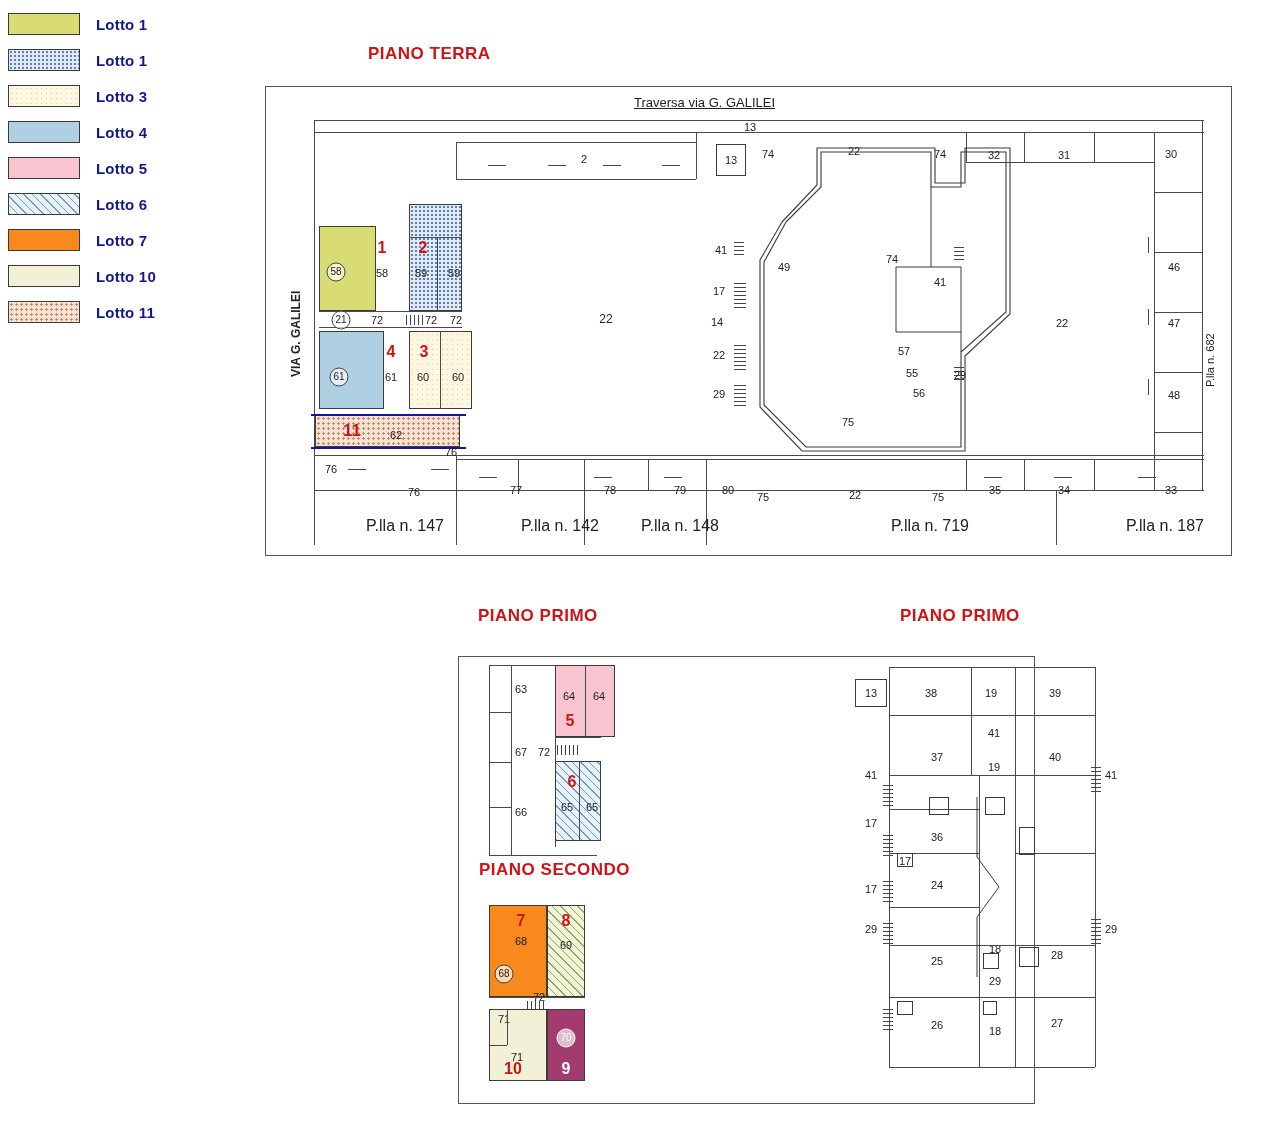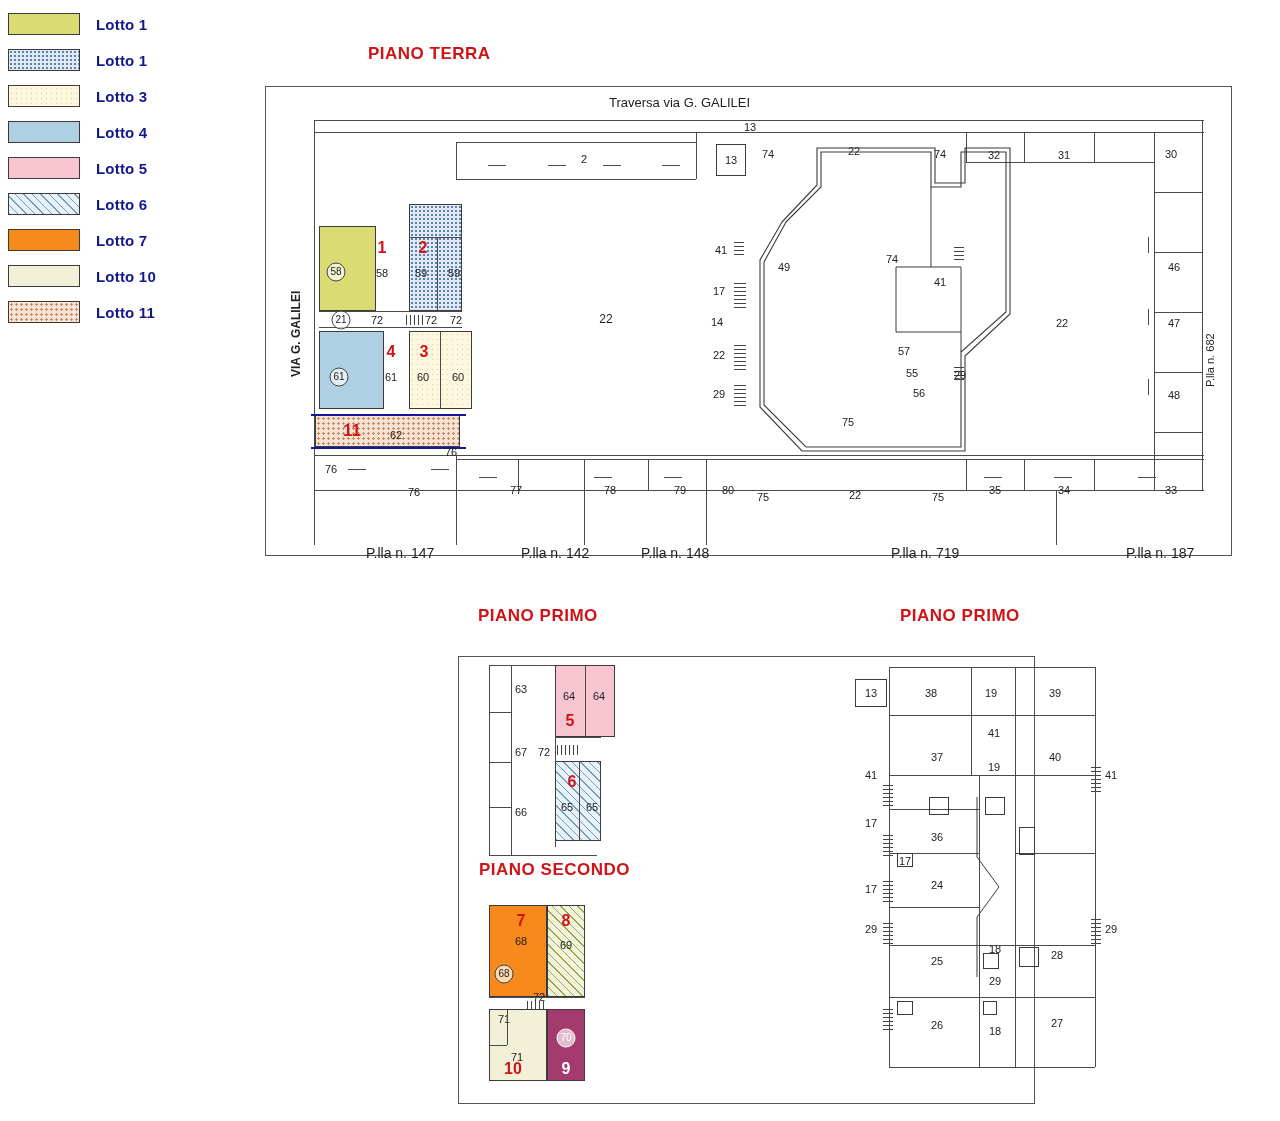--- a/index.html
+++ b/index.html
@@ -62,21 +62,21 @@
   }
   .lot{
     position:absolute;font-size:16px;font-weight:bold;color:#d01317;
     transform:translate(-50%,-50%);
   }
   .lot.big{font-size:17px;}
   .vlabel{
     position:absolute;font-size:12px;font-weight:bold;color:#222;
     transform-origin:0 0;white-space:nowrap;
   }
-  .plabel{position:absolute;font-size:14px;color:#222;white-space:nowrap;margin-top:28px;}
+  .plabel{position:absolute;font-size:16px;color:#222;white-space:nowrap;}
   .street{position:absolute;font-size:13px;color:#222;white-space:nowrap;}
 
   
   .shape{position:absolute;box-sizing:border-box;}
   .b{border:1px solid #3b3b3b;}
 
   .stair{
     position:absolute;
     background-image:repeating-linear-gradient(to right,#444 0 1px,transparent 1px 4px);
   }
@@ -124,21 +124,21 @@
   <div class="legend-row">
     <div class="swatch f11"></div>
     <div class="legend-label">Lotto 11</div>
   </div>
 </div>
 
 <div class="abs plan-title" style="left:368px;top:44px;">PIANO TERRA</div>
 
 <div class="abs frame" style="left:265px;top:86px;width:967px;height:470px;">
 
-  <div class="street" style="left:343px;top:8px;">Traversa via G.  GALILEI</div>
+  <div class="street" style="left:368px;top:8px;text-decoration:underline;">Traversa via G.  GALILEI</div>
   <div class="vlabel" style="left:23px;top:290px;transform:rotate(-90deg);">VIA  G.  GALILEI</div>
   <div class="vlabel" style="left:938px;top:300px;transform:rotate(-90deg);font-weight:normal;font-size:11px;">P.lla n. 682</div>
 
   <div class="ln lnh" style="left:48px;top:33px;width:890px;"></div>
   <div class="ln lnv" style="left:48px;top:33px;height:370px;"></div>
   <div class="ln lnv" style="left:936px;top:33px;height:370px;"></div>
   <div class="ln lnh" style="left:48px;top:403px;width:890px;"></div>
   <div class="ln lnh" style="left:48px;top:45px;width:890px;"></div>
 
   <div class="ln lnh" style="left:190px;top:55px;width:240px;"></div>

